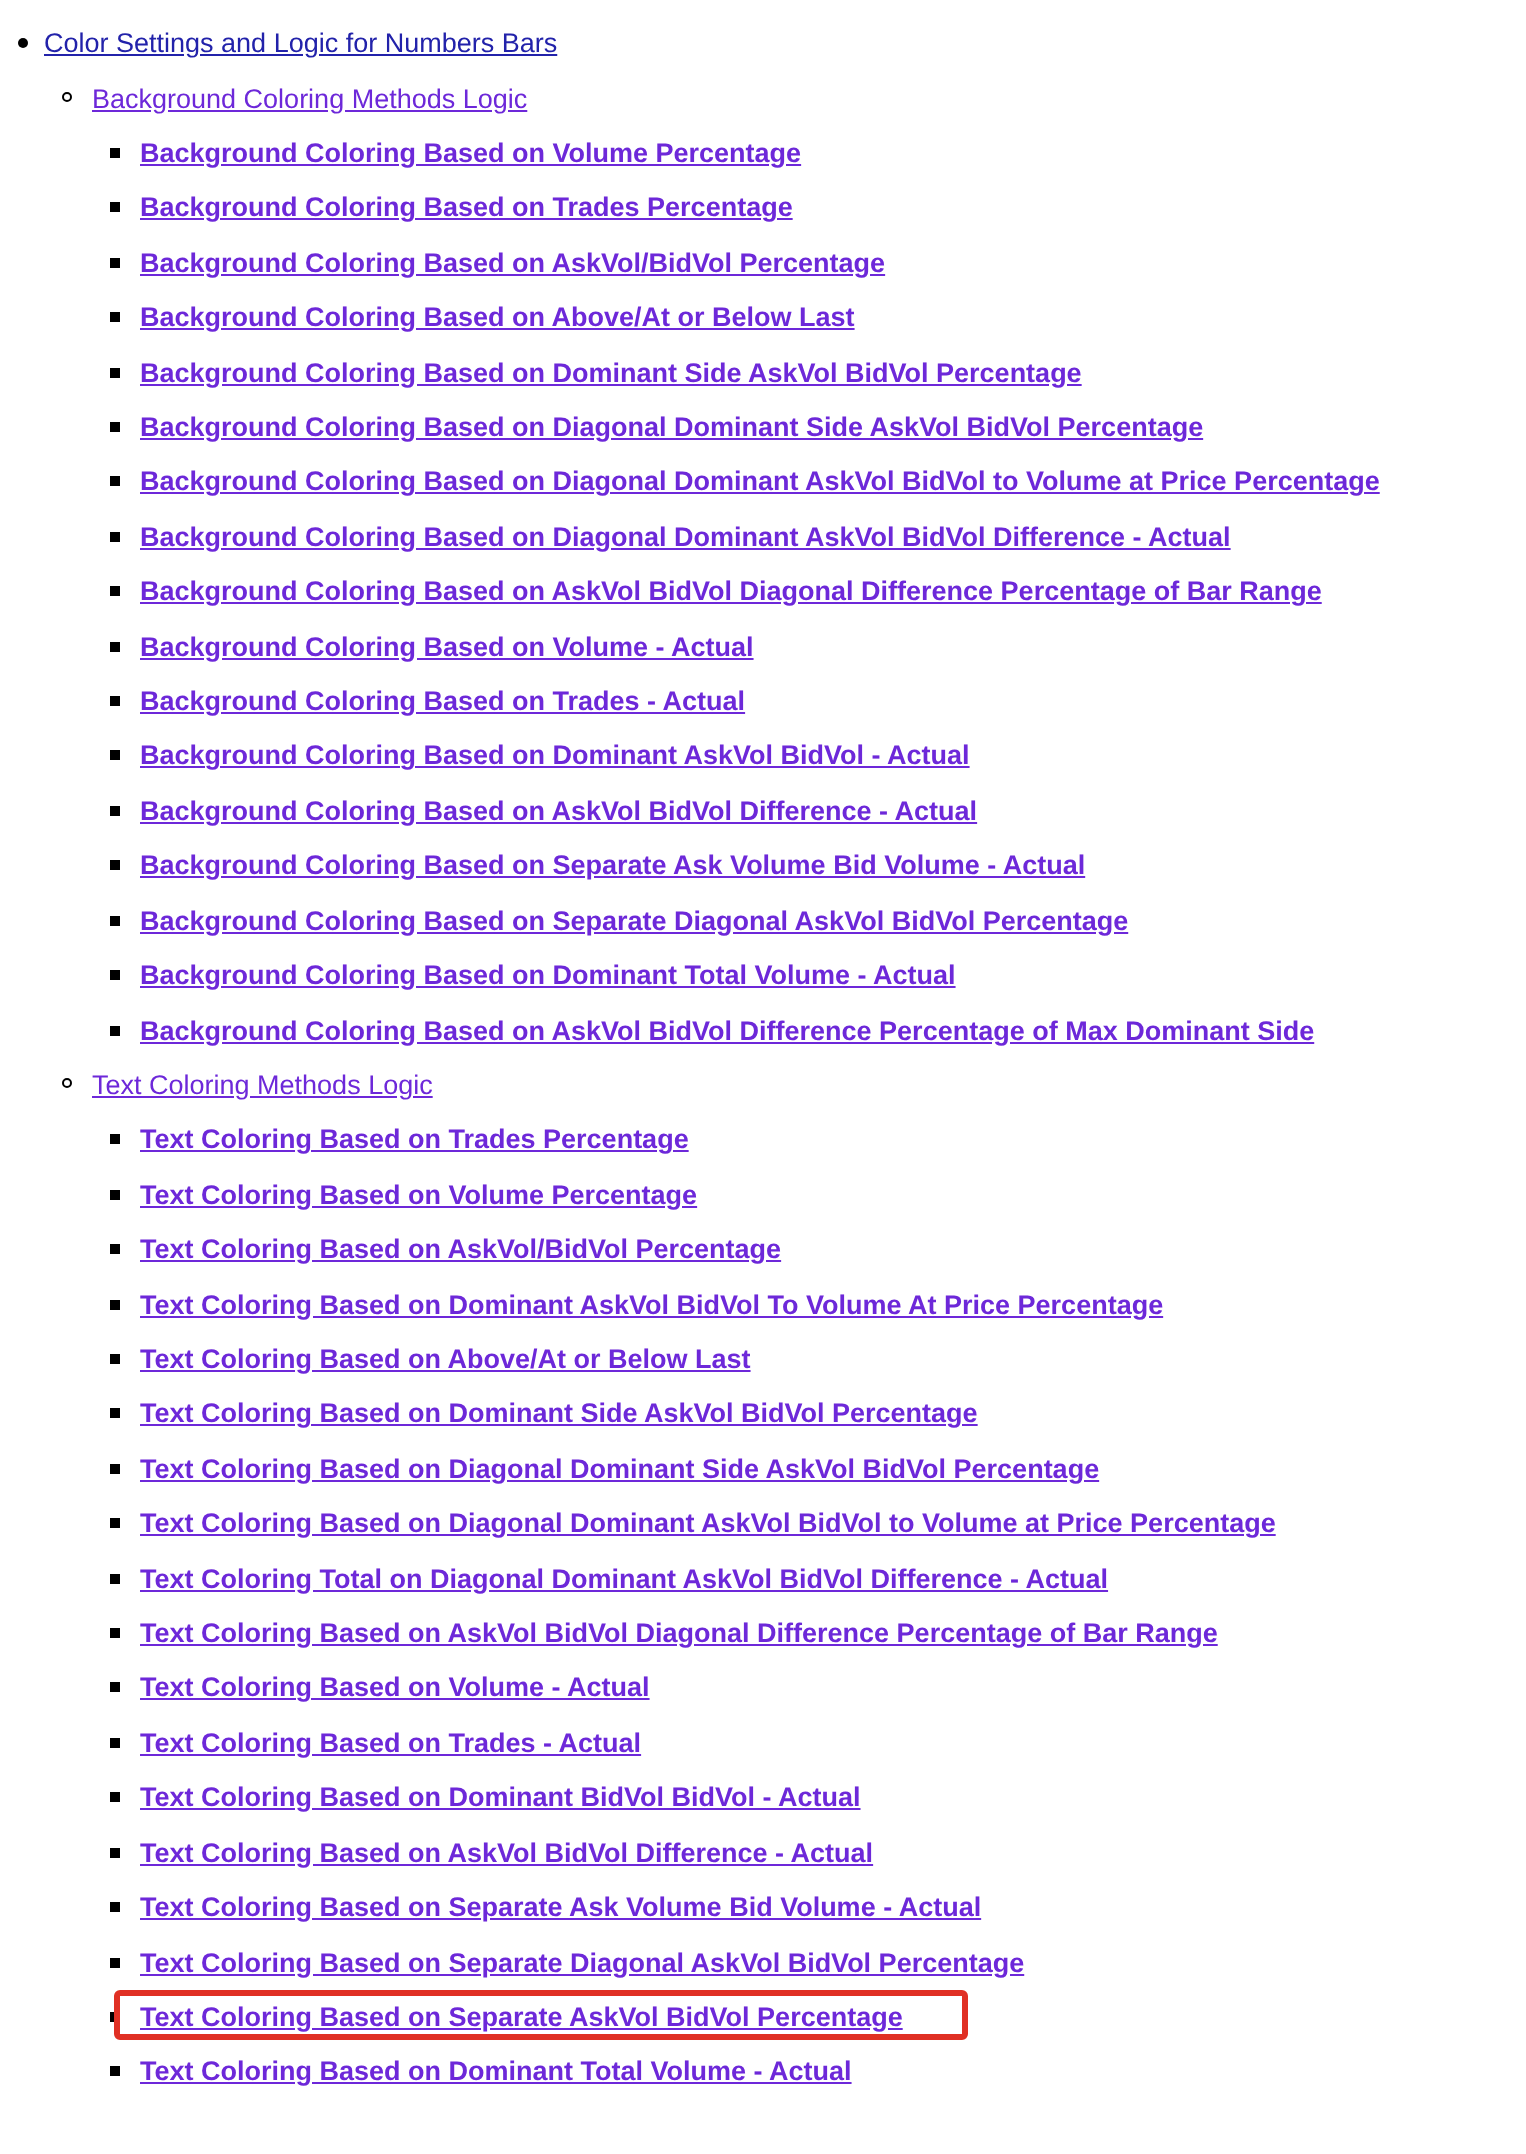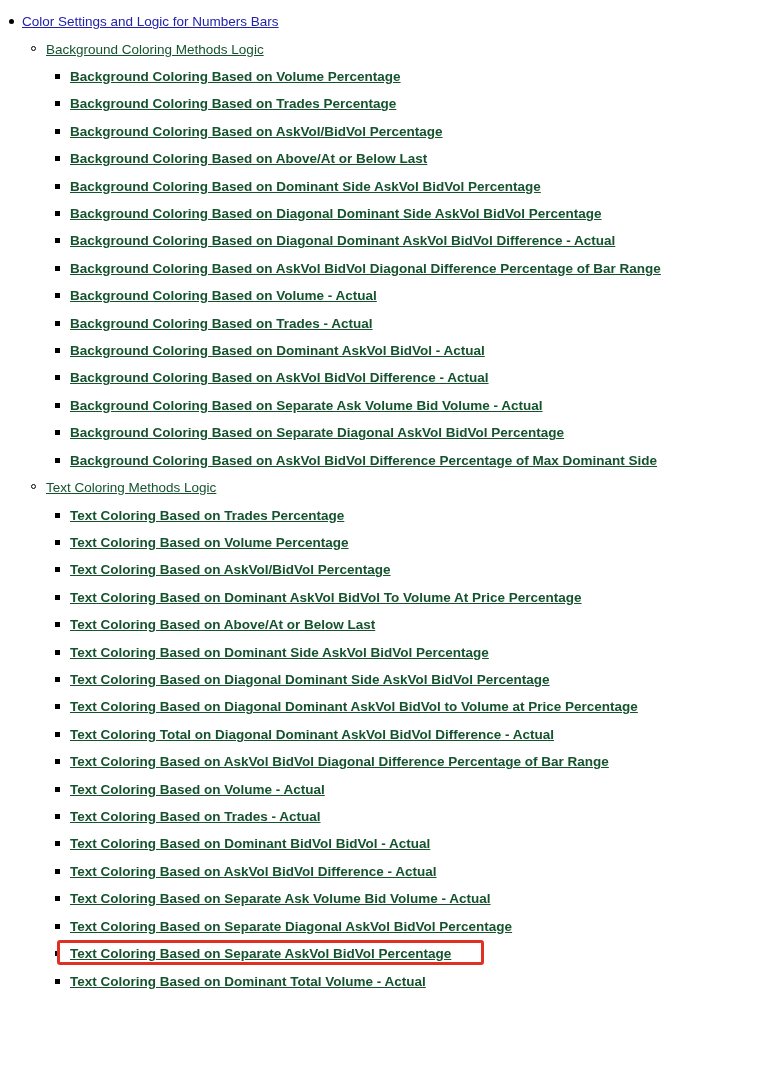--- a/index.html
+++ b/index.html
@@ -69,21 +69,21 @@
   }
   .lvl3 > li > .bullet {
     position: absolute;
     left: 9px;
     top: 11px;
     width: 5px;
     height: 5px;
     background: #000000;
   }
   a.doclink {
-    color: #14532d;
+    color: #6d28d9;
     text-decoration: underline;
     cursor: pointer;
     font-size: 13.5px;
   }
   a.doclink.top {
     color: #2222aa;
   }
   li.highlighted {
     position: relative;
   }
@@ -137,20 +137,24 @@
             <li>
               <span class="bullet"></span>
               <a class="doclink" href="#">Background Coloring Based on Dominant Side AskVol BidVol Percentage</a>
             </li>
             <li>
               <span class="bullet"></span>
               <a class="doclink" href="#">Background Coloring Based on Diagonal Dominant Side AskVol BidVol Percentage</a>
             </li>
             <li>
               <span class="bullet"></span>
+              <a class="doclink" href="#">Background Coloring Based on Diagonal Dominant AskVol BidVol to Volume at Price Percentage</a>
+            </li>
+            <li>
+              <span class="bullet"></span>
               <a class="doclink" href="#">Background Coloring Based on Diagonal Dominant AskVol BidVol Difference - Actual</a>
             </li>
             <li>
               <span class="bullet"></span>
               <a class="doclink" href="#">Background Coloring Based on AskVol BidVol Diagonal Difference Percentage of Bar Range</a>
             </li>
             <li>
               <span class="bullet"></span>
               <a class="doclink" href="#">Background Coloring Based on Volume - Actual</a>
             </li>
@@ -169,20 +173,21 @@
             <li>
               <span class="bullet"></span>
               <a class="doclink" href="#">Background Coloring Based on Separate Ask Volume Bid Volume - Actual</a>
             </li>
             <li>
               <span class="bullet"></span>
               <a class="doclink" href="#">Background Coloring Based on Separate Diagonal AskVol BidVol Percentage</a>
             </li>
             <li>
               <span class="bullet"></span>
+              <a class="doclink" href="#">Background Coloring Based on Dominant Total Volume - Actual</a>
             </li>
             <li>
               <span class="bullet"></span>
               <a class="doclink" href="#">Background Coloring Based on AskVol BidVol Difference Percentage of Max Dominant Side</a>
             </li>
           </ul>
         </li>
 
         <li>
           <span class="bullet"></span>

